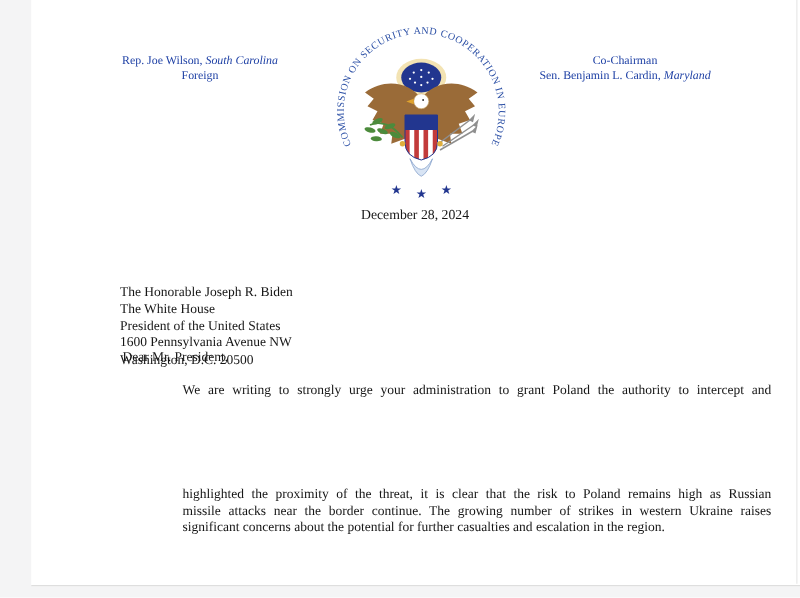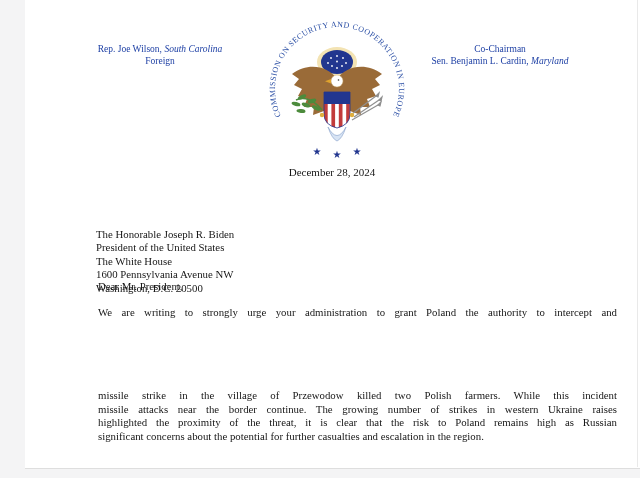--- a/index.html
+++ b/index.html
@@ -51,21 +51,21 @@
     position: absolute; left: 98px; top: 280px; width: 350px;
     line-height: 13.6px;
   }
   .para {
     position: absolute; left: 98px; width: 519px;
     line-height: 13.6px;
   }
   .para-1 { top: 306px; }
   .para-2 { top: 389px; }
 
-  .jline { text-align: justify; text-align-last: justify; }
+  .jline { text-align: justify; text-align-last: justify; margin-left: 48px; }
   .jline.final { text-align-last: left; }
 </style>
 </head>
 <body>
 
 <div class="screen">
 
   <div class="paper"></div>
   <div class="page-right-edge"></div>
 
@@ -154,32 +154,31 @@
       <text x="51" y="137" text-anchor="middle" font-size="10" fill="#22368f">★</text>
       <text x="71" y="140" text-anchor="middle" font-size="10" fill="#22368f">★</text>
       <text x="91" y="137" text-anchor="middle" font-size="10" fill="#22368f">★</text>
     </svg>
   </div>
 
   <div class="date-line">December 28, 2024</div>
 
   <div class="address-block body-text">
     <div>The Honorable Joseph R. Biden</div>
+    <div>The White House</div>
     <div>President of the United States</div>
-    <div>The White House</div>
     <div>1600 Pennsylvania Avenue NW</div>
     <div>Washington, D.C. 20500</div>
   </div>
 
   <div class="salutation body-text">Dear Mr. President,</div>
 
   <div class="para para-1 body-text">
     <div class="jline">We are writing to strongly urge your administration to grant Poland the authority to intercept and</div>
   </div>
 
   <div class="para para-2 body-text">
-    <div class="jline">missile strike in the village of Przewodow killed two Polish farmers. While this incident</div>
+    <div class="jline">highlighted the proximity of the threat, it is clear that the risk to Poland remains high as Russian</div>
     <div class="jline">missile attacks near the border continue. The growing number of strikes in western Ukraine raises</div>
-    <div class="jline">highlighted the proximity of the threat, it is clear that the risk to Poland remains high as Russian</div>
     <div class="jline final">significant concerns about the potential for further casualties and escalation in the region.</div>
   </div>
 
 </div>
 
 </body></html>

